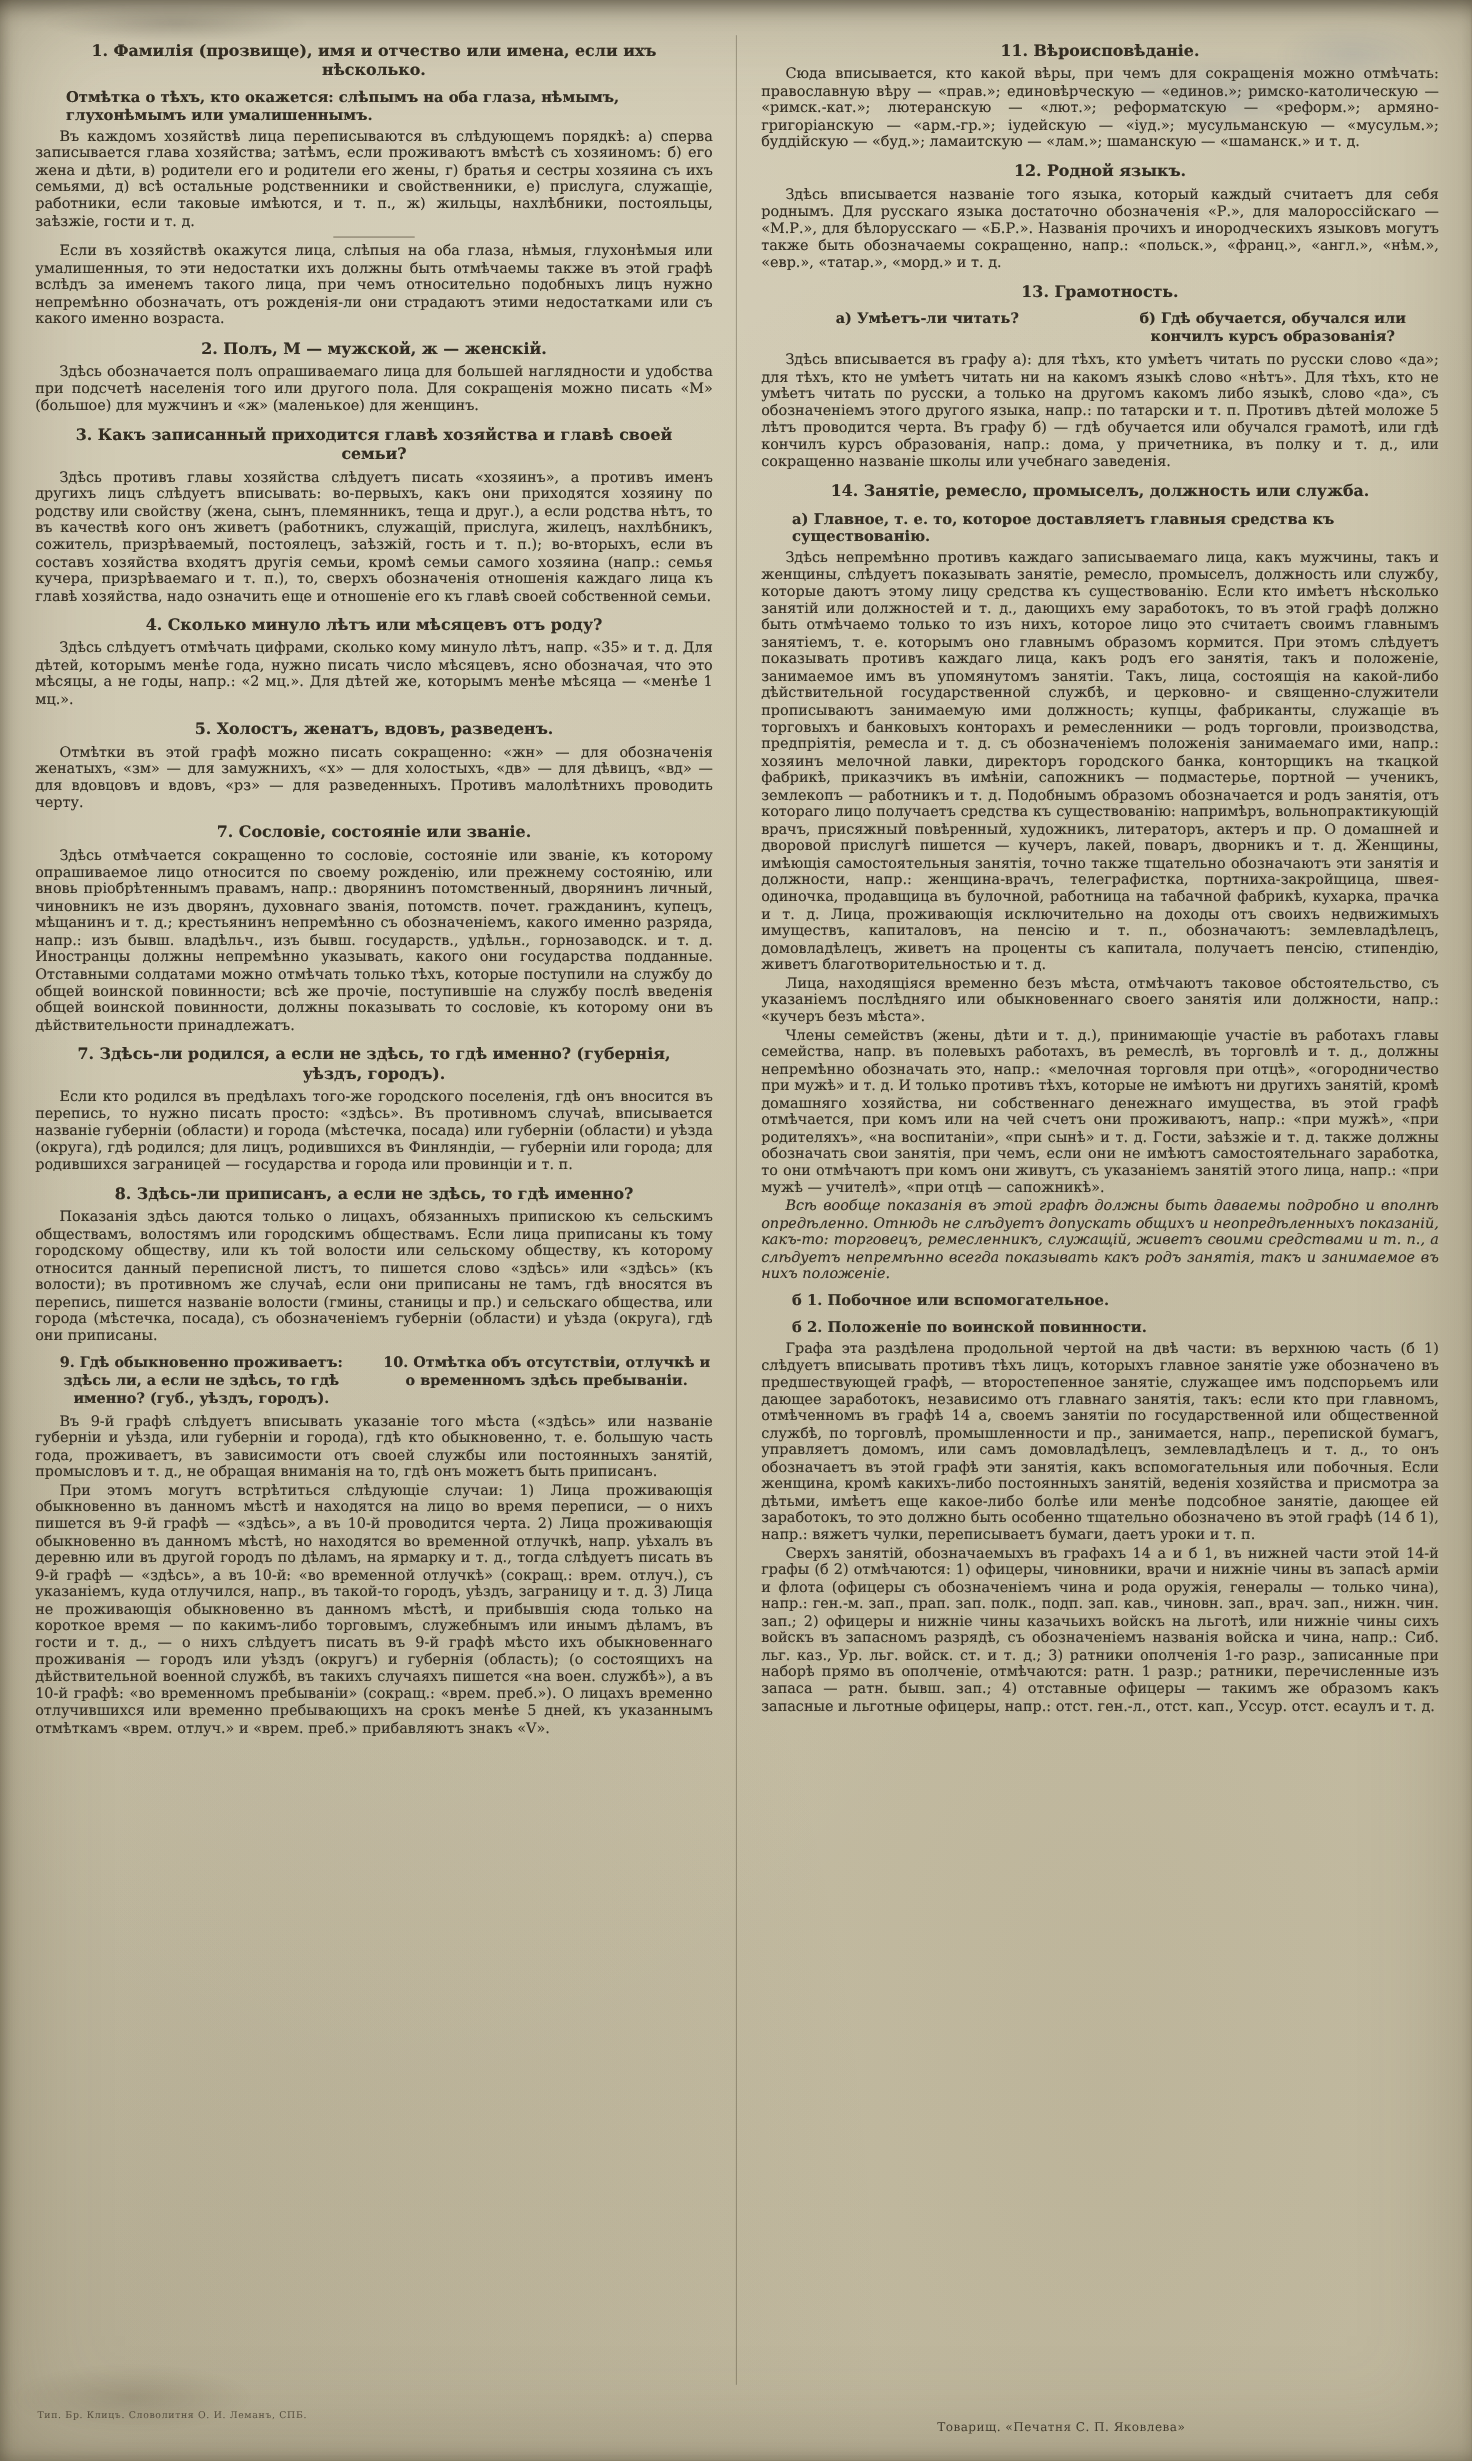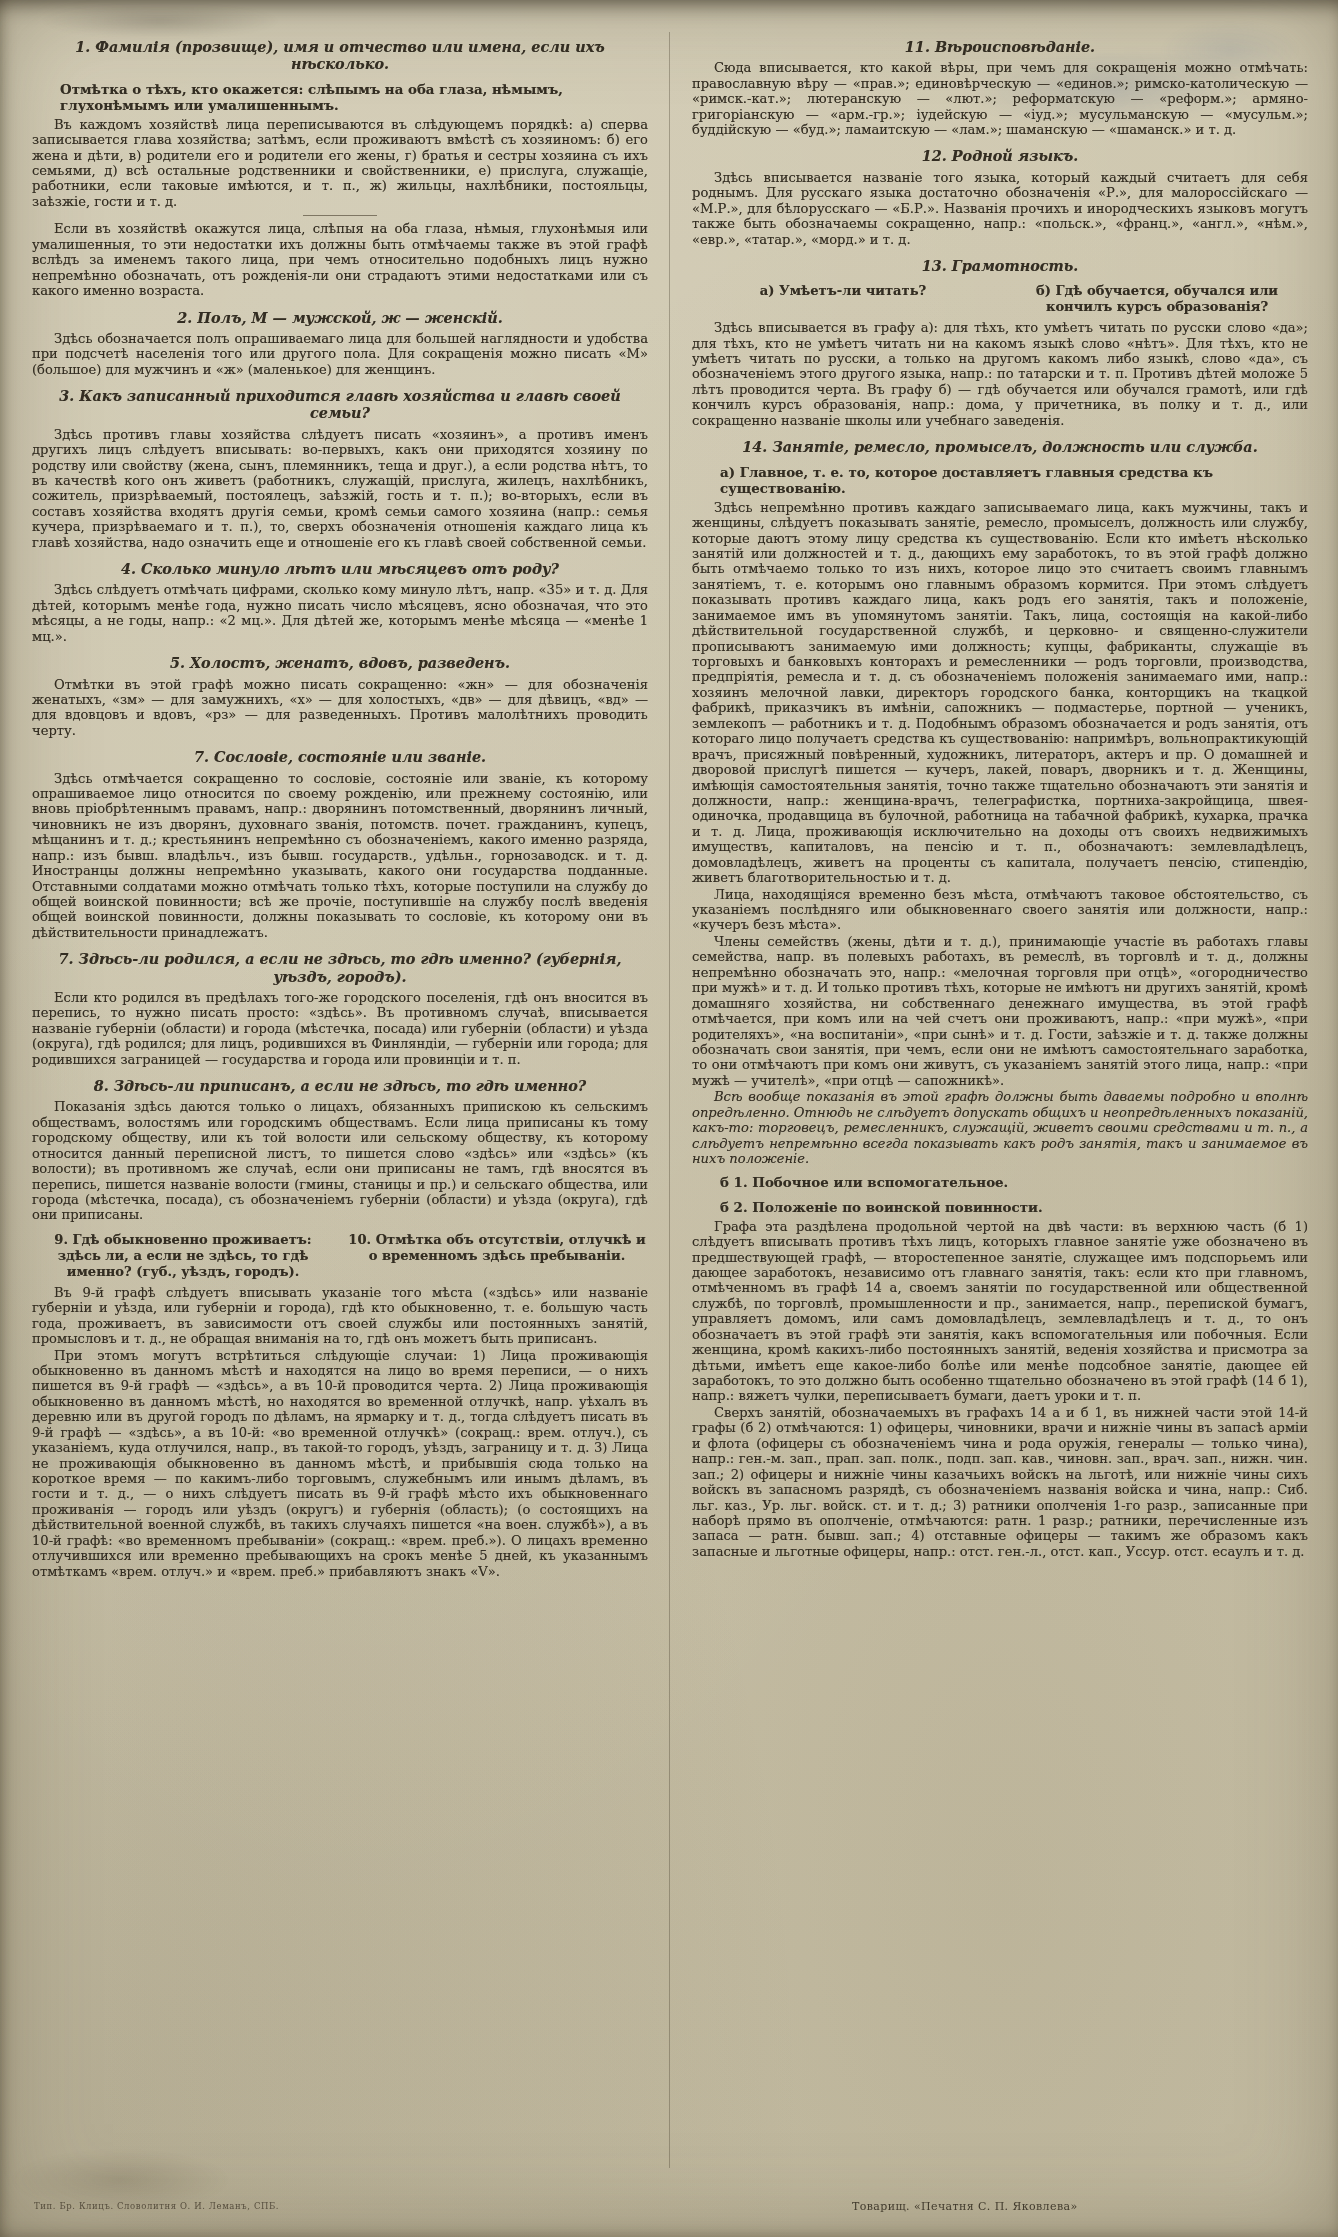--- a/index.html
+++ b/index.html
@@ -20,30 +20,30 @@
       inset 0 16px 20px -12px rgba(35,30,20,.65),
       inset 0 -10px 16px -9px rgba(60,52,35,.35),
       inset 12px 0 18px -12px rgba(60,52,35,.4);
     color:#332d22;
   }
   .col{position:absolute;top:36px;width:616px;}
   .col-left{left:32px;}
   .col-right{left:692px;}
   .divider{position:absolute;left:669px;top:32px;width:1px;height:2136px;background:rgba(70,60,44,.35);}
   .blk{text-shadow:0 0 .5px rgba(51,45,34,.45);}
-  .blk-heading{font-weight:bold;text-align:center;font-size:14.4px;line-height:1.2;margin:10px 22px 5px;font-style:italic;}
+  .blk-heading{font-weight:bold;text-align:center;font-size:14.4px;line-height:1.2;margin:10px 22px 5px;}
   .col .blk-heading:first-child{margin-top:2px;}
   .blk-subheading{font-weight:bold;font-size:13.4px;line-height:1.2;margin:8px 28px 4px;}
   .blk-para{font-size:13.1px;line-height:1.18;text-align:justify;text-indent:22px;margin:0 0 1px;}
   .blk-para-italic{font-style:italic;}
   .blk-rule{width:74px;height:1px;background:rgba(70,60,44,.6);margin:6px auto 5px;text-shadow:none;}
   .pair{display:flex;gap:16px;align-items:flex-start;margin:9px 2px 5px;}
   .pair-cell{flex:1;font-weight:bold;text-align:center;font-size:13.1px;line-height:1.22;}
   .footer-left{
-    position:absolute;left:34px;bottom:26px;font-size:8.5px;letter-spacing:.6px;
+    position:absolute;left:34px;bottom:36px;font-size:8.5px;letter-spacing:.6px;
     color:rgba(62,54,40,.8);
   }
   .footer-right{
     position:absolute;left:852px;bottom:24px;font-size:11px;letter-spacing:.4px;
     color:rgba(52,45,33,.9);
   }
   .stain{position:absolute;pointer-events:none;filter:blur(2px);}
   .stain-1{left:960px;top:48px;width:300px;height:80px;
     background:radial-gradient(ellipse, rgba(72,92,132,.17), transparent 70%);transform:rotate(-2deg);}
   .stain-2{left:1160px;top:20px;width:140px;height:60px;

